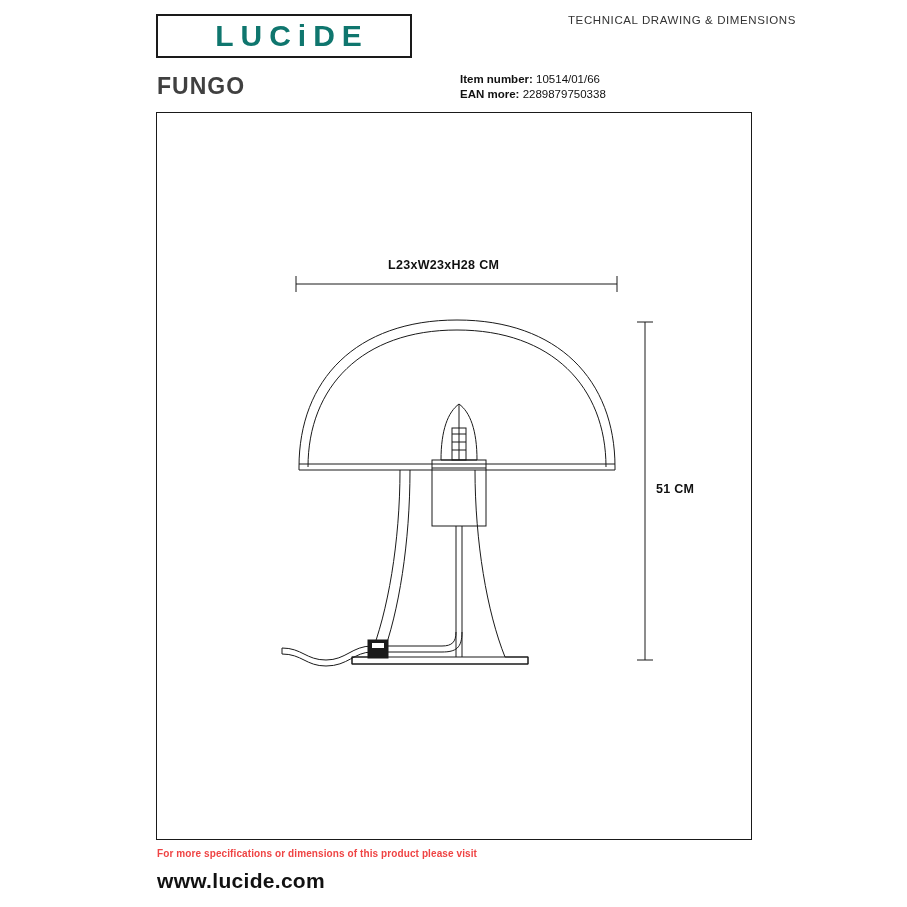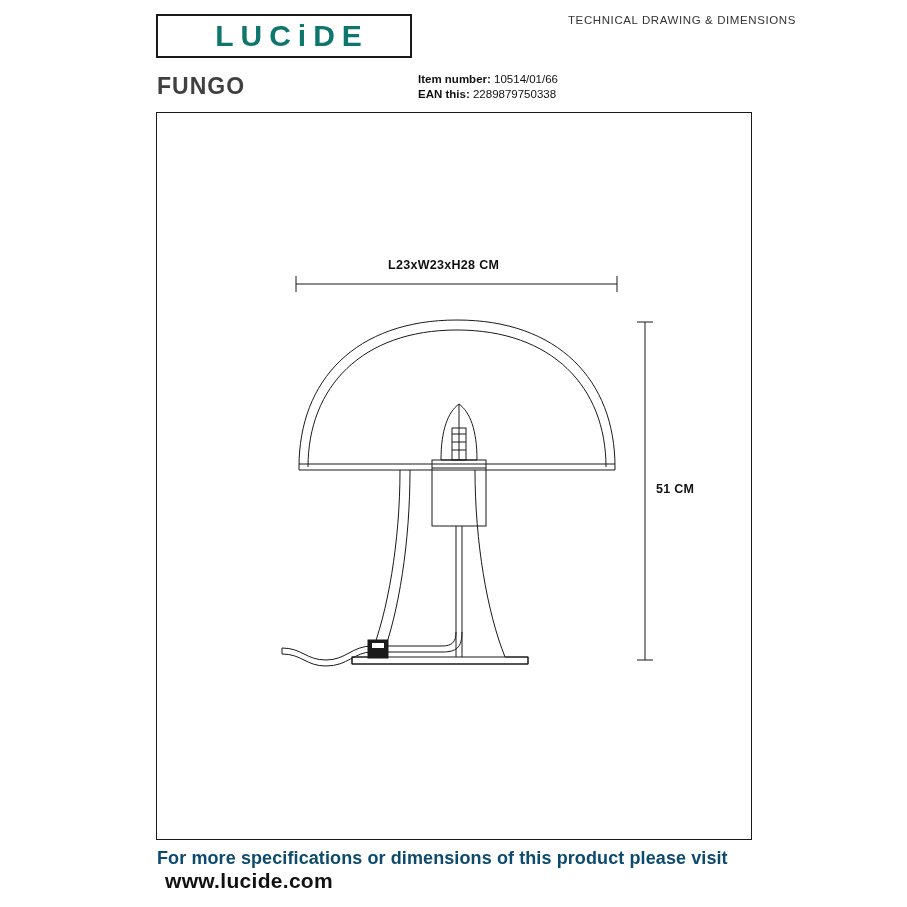--- a/index.html
+++ b/index.html
@@ -63,21 +63,21 @@
     position: absolute;
     left: 157px;
     top: 73px;
     font-size: 23px;
     font-weight: bold;
     letter-spacing: 1px;
     color: #404040;
   }
   .meta {
     position: absolute;
-    left: 418px;
+    left: 460px;
     top: 72px;
     font-size: 11.5px;
     line-height: 15px;
     color: #111;
   }
   .meta .row b {
     font-weight: bold;
   }
 
   
@@ -116,34 +116,33 @@
   .dim-right {
     left: 656px;
     top: 482px;
   }
 
   
   .footer-line1 {
     position: absolute;
     left: 157px;
     top: 848px;
-    font-size: 18px;
-    font-weight: bold;
-    color: #0c4a6e;
+    font-size: 10px;
+    font-weight: bold;
+    color: #ef4444;
     letter-spacing: 0.1px;
   }
   .footer-line2 {
     position: absolute;
     left: 157px;
     top: 869px;
     font-size: 21px;
     font-weight: bold;
     color: #111;
     letter-spacing: 0.3px;
-    margin-left: 8px;
   }
 </style>
 </head>
 <body>
 
 <div class="page">
 
   <div class="logo-box">
     <div class="logo-text">LUCiDE</div>
   </div>
@@ -151,21 +150,21 @@
   <div class="tech-caption">TECHNICAL DRAWING &amp; DIMENSIONS</div>
 
   <div class="product-title">FUNGO</div>
 
   <div class="meta">
     <div class="row">
       <b>Item number:</b>
       <span>10514/01/66</span>
     </div>
     <div class="row">
-      <b>EAN this:</b>
+      <b>EAN more:</b>
       <span>2289879750338</span>
     </div>
   </div>
 
   <div class="frame"></div>
 
   <div class="drawing">
     <svg width="596" height="728" viewBox="0 0 596 728" xmlns="http://www.w3.org/2000/svg">
       <g fill="none" stroke="#1a1a1a" stroke-width="1">
 

